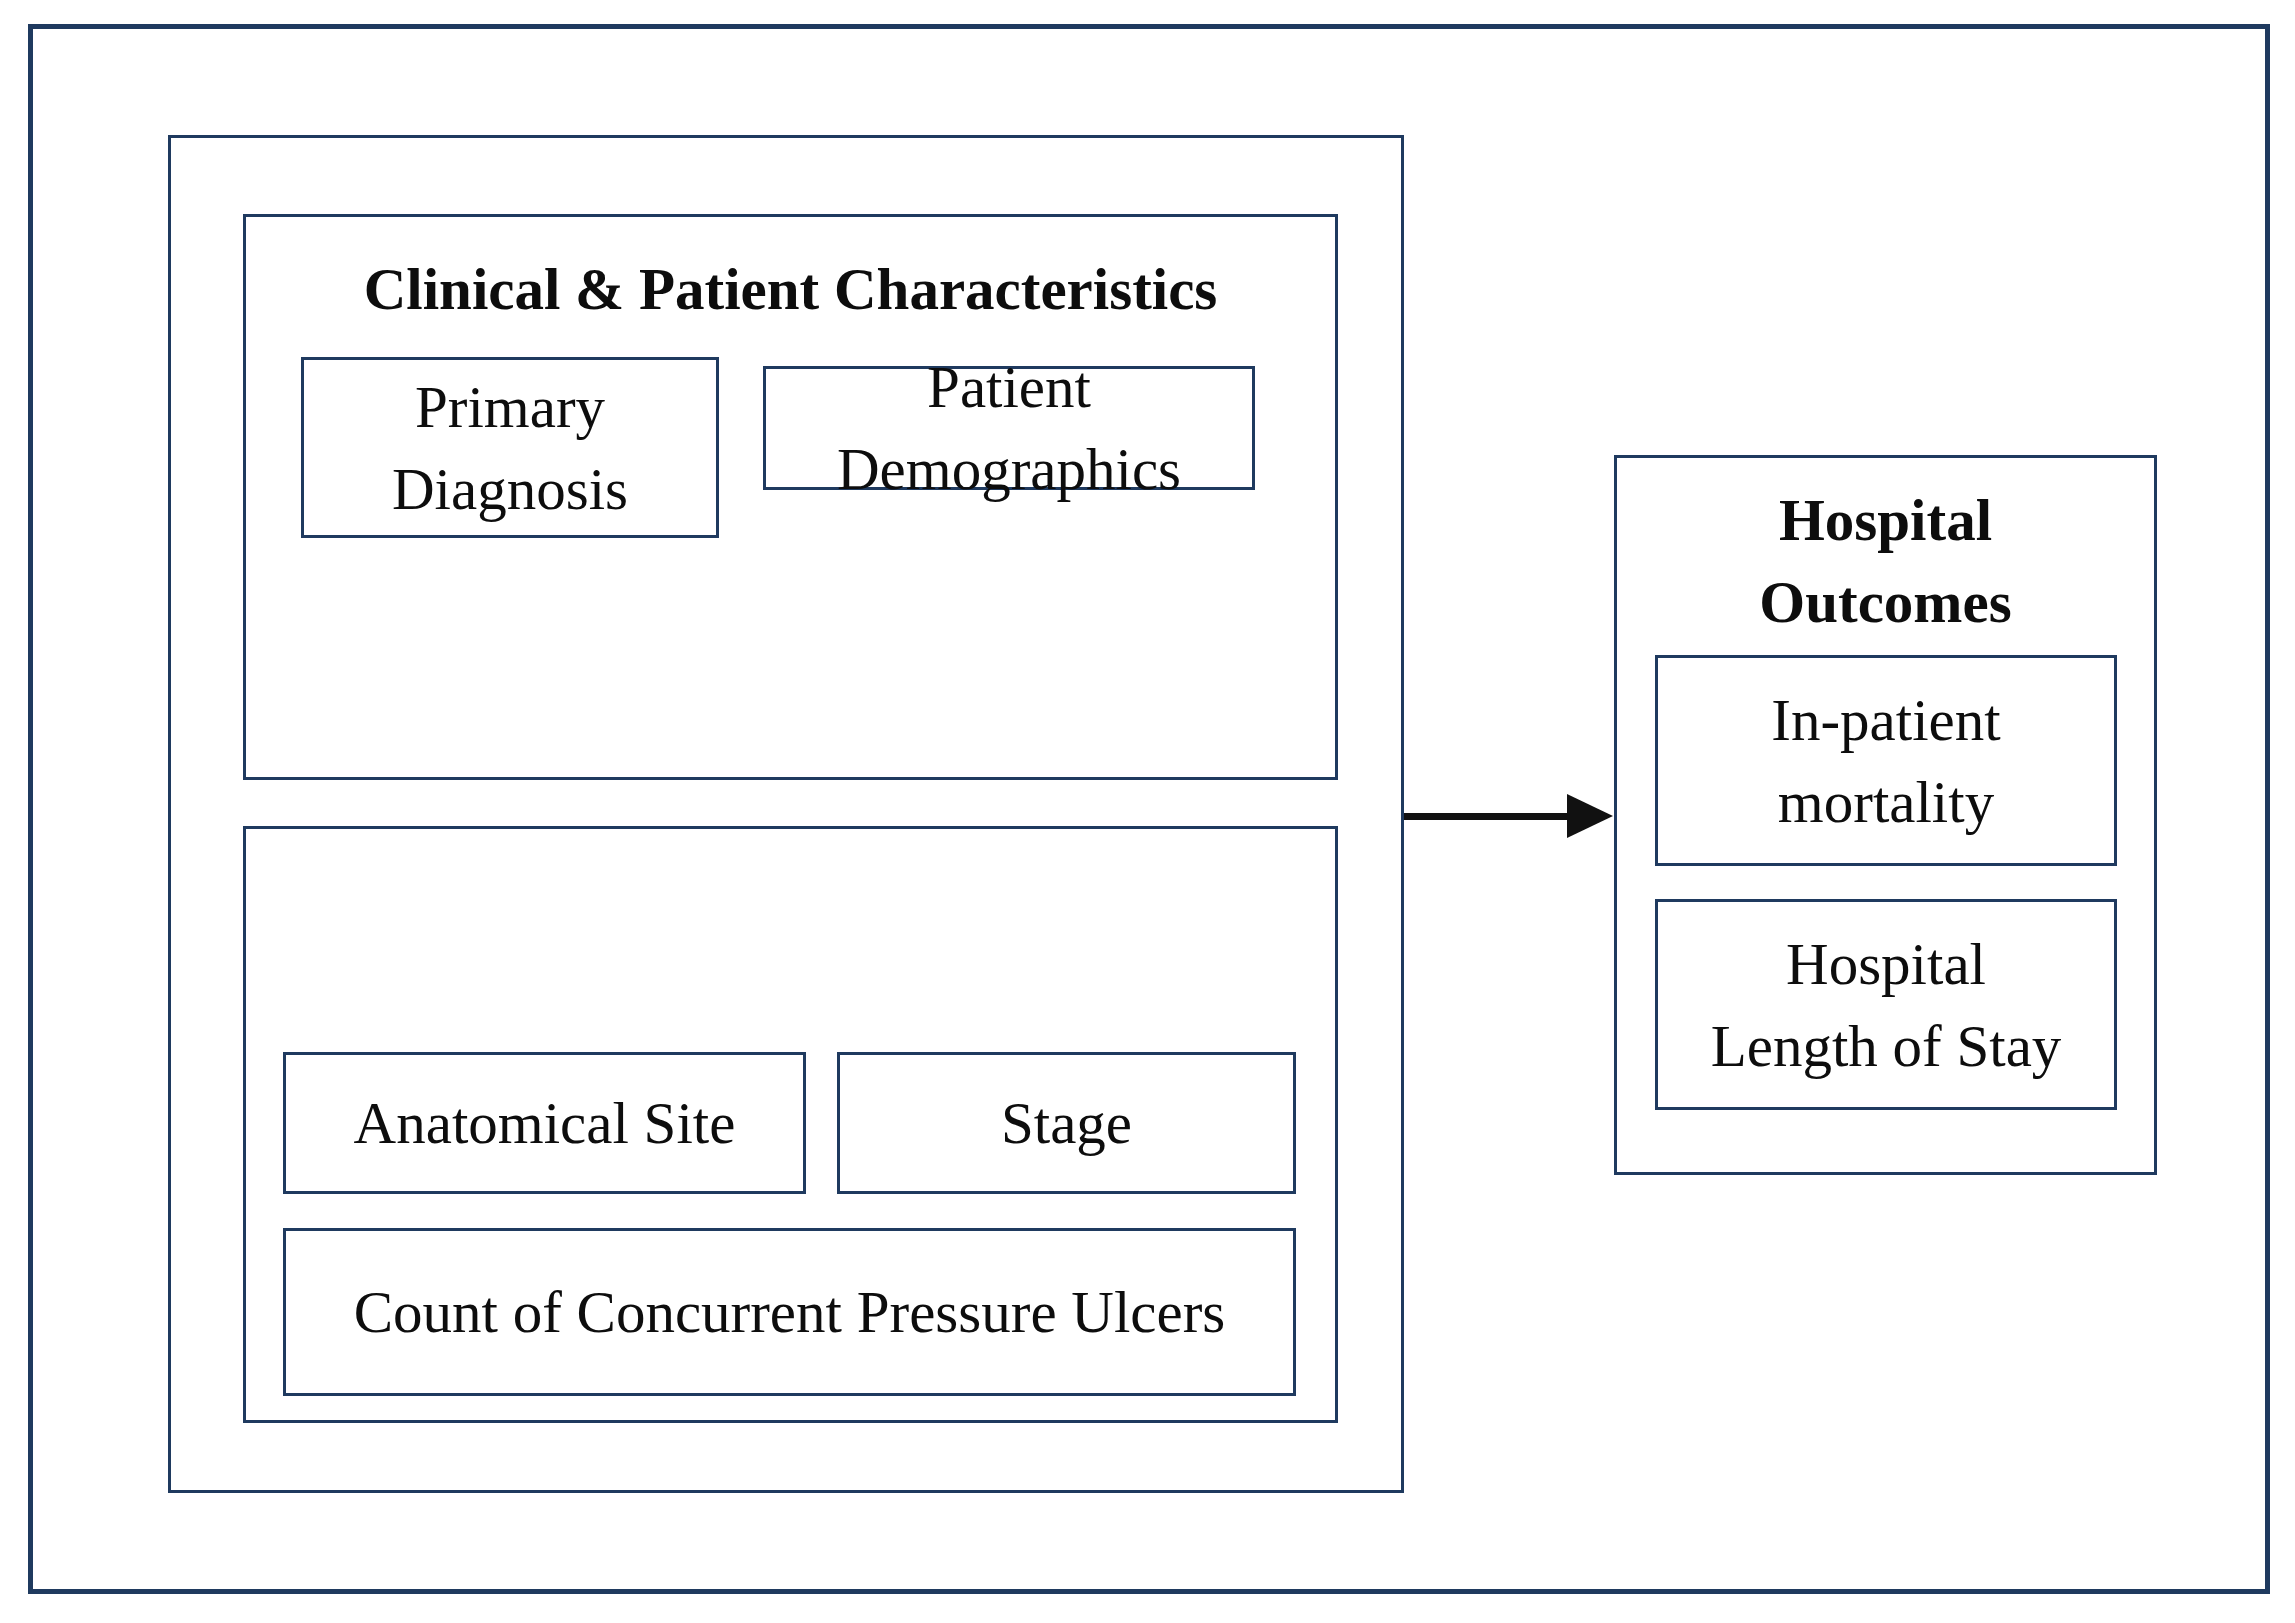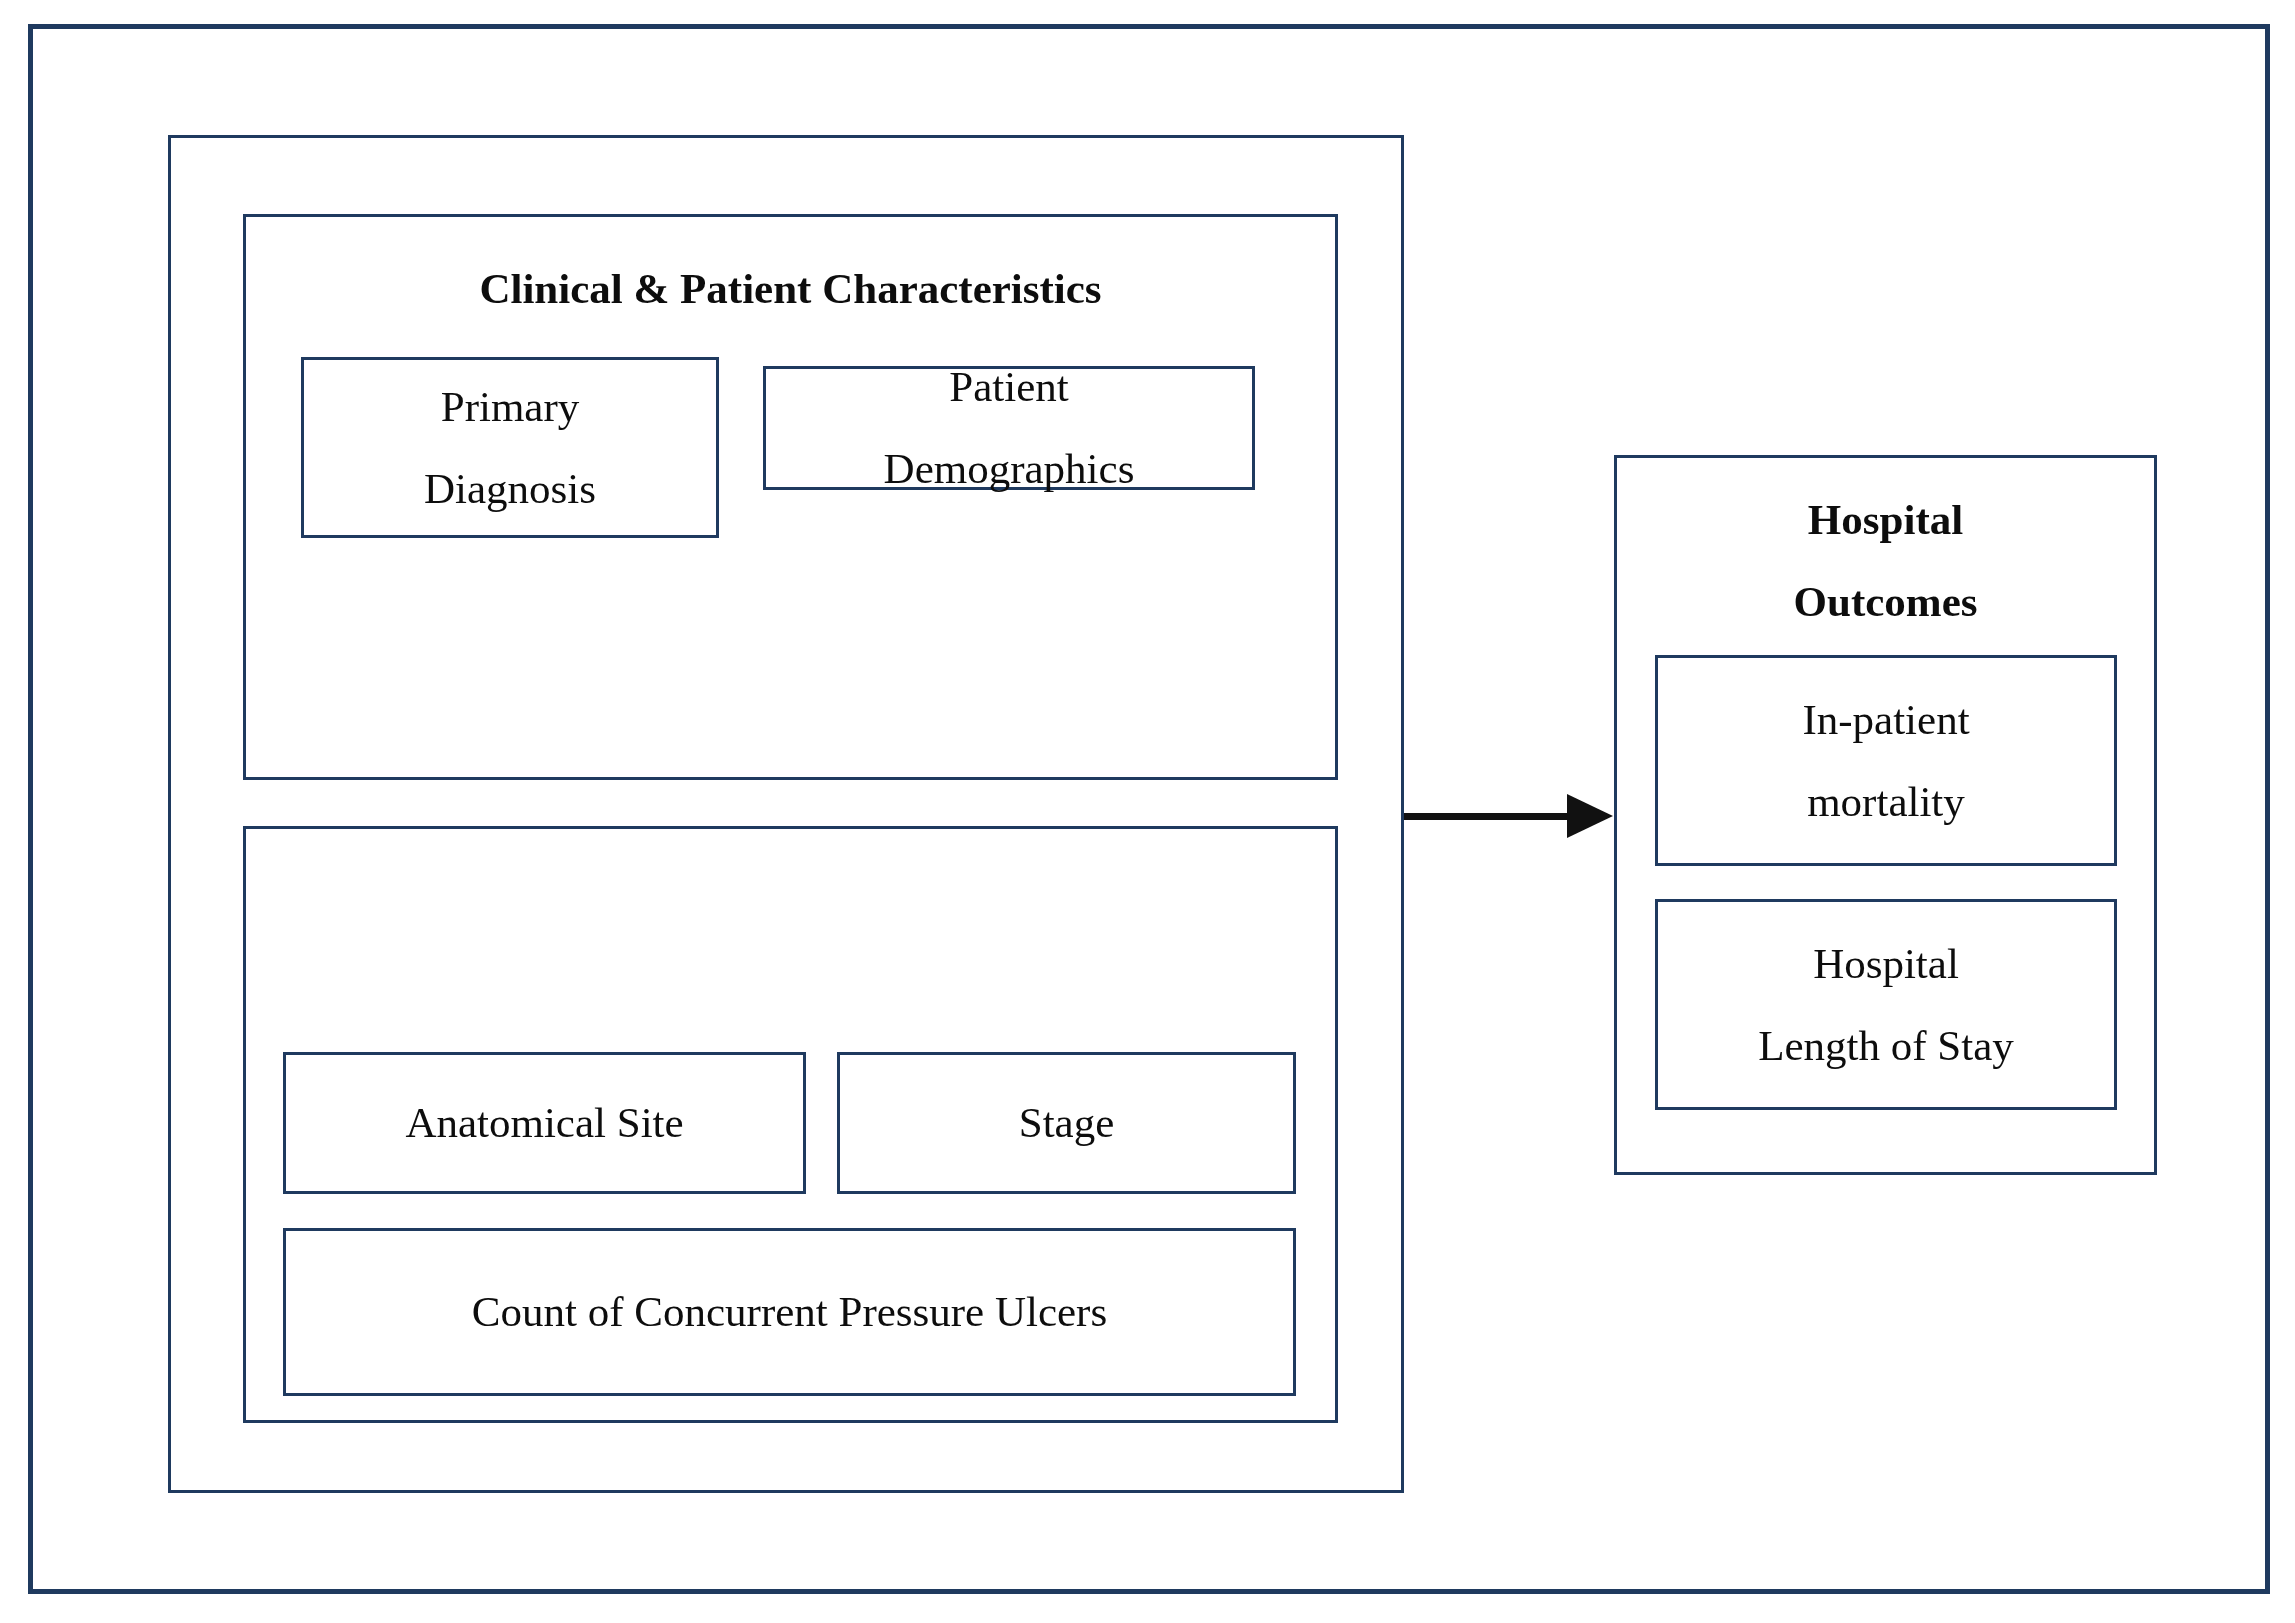--- a/index.html
+++ b/index.html
@@ -28,21 +28,21 @@
     left: 28px; top: 24.4px;
     width: 2242px; height: 1570px;
     border-width: 5.2px;
   }
   .predictors-group { left: 135px; top: 106px; width: 1236px; height: 1358px; }
 
   .clinical-box  { left: 72px; top: 76px;  width: 1095px; height: 566px; }
   .pressure-box  { left: 72px; top: 688px; width: 1095px; height: 597px; }
 
   .label {
-    font-size: 43px;
+    font-size: 59px;
     line-height: 82px;
     text-align: center;
     white-space: pre-line;
     width: 100%;
   }
   .bold { font-weight: bold; }
 
   .section-title { display: block; }
   .clinical-box > .section-title { margin-top: 31px; }
   .pressure-box > .section-title { margin-top: 17.4px; }

